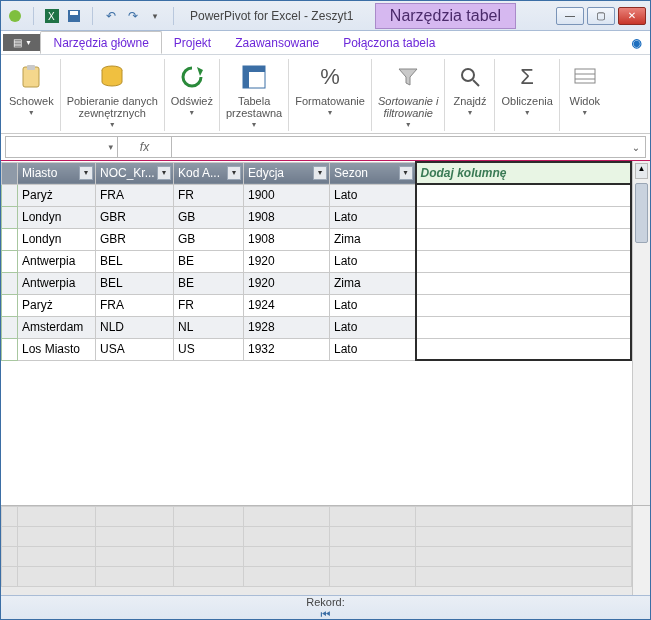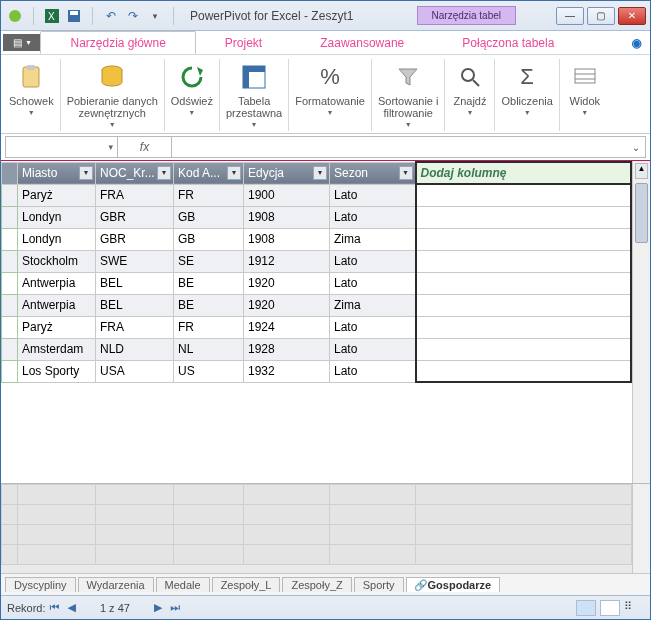--- a/index.html
+++ b/index.html
@@ -3,27 +3,27 @@
 <meta charset="utf-8">
 <style>
   * { box-sizing: border-box; margin: 0; padding: 0; font-family: "Segoe UI", Tahoma, sans-serif; }
   body { background: #fff; }
   .window { width: 651px; height: 620px; border: 1px solid #3b6ea5; background: #fff; display: flex; flex-direction: column; }
   .titlebar { height: 30px; background: linear-gradient(#e9eef5,#dfe7f2); display: flex; align-items: center; border-bottom: 1px solid #a9bcd6; font-size: 12px; color: #444; }
   .tb-icons { display: flex; align-items: center; gap: 6px; padding: 0 6px; }
   .tb-icon { width: 16px; height: 16px; display: flex; align-items: center; justify-content: center; }
   .tb-sep { width:1px; height:18px; background:#b9c8dd; margin:0 4px;}
   .title-text { flex:1; padding-left:6px; white-space:nowrap; overflow:hidden; }
-  .context-tab { background:#d6b8f0; border:1px solid #a98ac9; color:#4a2a6a; font-size:10px; padding:3px 14px; margin-right:40px;}
+  .context-tab { background:#d6b8f0; border:1px solid #a98ac9; color:#4a2a6a; font-size:16px; padding:3px 14px; margin-right:40px;}
   .win-controls { display:flex; gap:3px; padding-right:4px;}
   .wc { width:28px; height:18px; border:1px solid #7a94b8; border-radius:2px; background:linear-gradient(#f4f7fc,#dbe5f2); display:flex; align-items:center; justify-content:center; font-size:10px; color:#333;}
   .wc.close { background:linear-gradient(#e98179,#c8362a); color:#fff; border-color:#8c2b22;}
   .menubar { height:24px; background:#fff; display:flex; align-items:center; font-size:12px; border-bottom:1px solid #d0d6dd; position:relative;}
   .file-tab { background:#656565; color:#fff; padding:3px 10px; margin-left:2px; display:flex; align-items:center; gap:4px;}
-  .menu-item { padding:0 29px; color:#ec4899; height:100%; display:flex; align-items:center;}
+  .menu-item { padding:0 12px; color:#6d28d9; height:100%; display:flex; align-items:center;}
   .menu-item.active { border:1px solid #c5c5c5; border-bottom:1px solid #fff; border-radius:2px 2px 0 0;}
   .help-icon { margin-left:auto; margin-right:8px; color:#1e6fbf; font-weight:bold;}
   .ribbon { background:#fff; border-bottom:1px solid #c9c9c9; display:flex; padding:4px 2px 2px; gap:0;}
   .rgroup { border-right:1px solid #d9d9d9; display:flex; flex-direction:column; align-items:center; padding:2px 6px 2px; min-width:50px;}
   .rgroup:last-child { border-right:none;}
   .ricon { width:32px; height:32px; display:flex; align-items:center; justify-content:center; margin-bottom:2px;}
   .rlabel { font-size:11px; color:#555; text-align:center; line-height:1.1;}
   .rdrop { font-size:8px; color:#666; margin-top:1px;}
   .formula-bar { height:22px; border:1px solid #b9b9b9; margin:2px 4px; display:flex; align-items:center; background:#fff;}
   .fb-name { width:112px; border-right:1px solid #b9b9b9; height:100%; display:flex; align-items:center; padding:0 4px; font-size:12px;}
@@ -47,21 +47,21 @@
   .vscroll { width:18px; background:#f0f0f0; border-left:1px solid #c9c9c9; position:relative;}
   .vthumb { position:absolute; top:22px; left:2px; right:2px; height:60px; background:#c9d2de; border:1px solid #9aa6b5; border-radius:2px;}
   .calc-area { height:90px; background:#e9e9e9; border-top:1px solid #b9b9b9; display:flex;}
   .calc-grid { flex:1; }
   .calc-grid table td { background:#e4e4e4; height:20px; border:1px solid #cfcfcf;}
   .calc-vscroll { width:18px; background:#f0f0f0; border-left:1px solid #c9c9c9;}
   .sheet-tabs { height:22px; background:#f4f4f4; border-top:1px solid #c9c9c9; display:flex; align-items:center; font-size:11px; padding:0 4px;}
   .stab { border:1px solid #b9b9b9; border-bottom:none; padding:1px 8px; margin-right:2px; background:#f0f0f0; color:#555;}
   .stab.active { background:#fff; color:#333; font-weight:bold;}
   .stab .link { width:10px; height:10px; display:inline-block; margin-right:3px;}
-  .statusbar { height:24px; background:linear-gradient(#e9eef5,#dfe7f2); border-top:1px solid #a9bcd6; display:flex; align-items:center; font-size:11px; padding:0 6px; color:#444;}
+  .statusbar { height:24px; background:linear-gradient(#e9eef5,#dfe7f2); border-top:1px solid #a9bcd6; display:flex; align-items:center; font-size:11px; padding:0 6px; color:#444;flex-direction:column;}
   .navbtn { padding:0 4px; color:#3b6ea5; cursor:pointer;}
   .sb-right { margin-left:auto; display:flex; gap:4px;}
   .viewbtn { width:20px; height:16px; border:1px solid #a9bcd6; background:#fff;}
   .viewbtn.active { background:#cfe1f7;}
   .num { }
 </style>
 </head>
 <body>
 
 <div class="window">
@@ -161,21 +161,21 @@
       <div class="ricon" style="font-size:22px;color:#555;">%</div>
       <div class="rlabel">Formatowanie</div>
       <div class="rdrop">▾</div>
     </div>
     <div class="rgroup">
       <div class="ricon">
           <svg width="24" height="24">
             <path d="M3 4 h18 l-7 8 v8 l-4 -2 v-6 z" fill="#c9c9c9" stroke="#888"></path>
           </svg>
         </div>
-      <div class="rlabel" style="white-space:pre;">Sortowanie i
+      <div class="rlabel" style="white-space:pre;font-style:italic;">Sortowanie i
 filtrowanie</div>
       <div class="rdrop">▾</div>
     </div>
     <div class="rgroup">
       <div class="ricon">
           <svg width="24" height="24">
             <circle cx="10" cy="10" r="6" fill="none" stroke="#555" stroke-width="2"></circle>
             <line x1="15" y1="15" x2="21" y2="21" stroke="#555" stroke-width="2"></line>
           </svg>
         </div>
@@ -245,29 +245,20 @@
             </tr>
             <tr class="odd">
               <td class="rowhdr"></td>
     <td>Londyn</td>
     <td>GBR</td>
     <td>GB</td>
     <td class="num">1908</td>
     <td>Zima</td>
     <td class="addcol"></td>
             </tr>
-            <tr class="even">
-              <td class="rowhdr"></td>
-    <td>Stockholm</td>
-    <td>SWE</td>
-    <td>SE</td>
-    <td class="num">1912</td>
-    <td>Lato</td>
-    <td class="addcol"></td>
-            </tr>
             <tr class="odd">
               <td class="rowhdr"></td>
     <td>Antwerpia</td>
     <td>BEL</td>
     <td>BE</td>
     <td class="num">1920</td>
     <td>Lato</td>
     <td class="addcol"></td>
             </tr>
             <tr class="even">
@@ -292,21 +283,21 @@
               <td class="rowhdr"></td>
     <td>Amsterdam</td>
     <td>NLD</td>
     <td>NL</td>
     <td class="num">1928</td>
     <td>Lato</td>
     <td class="addcol"></td>
             </tr>
             <tr class="odd">
               <td class="rowhdr"></td>
-    <td>Los Sporty</td>
+    <td>Los Miasto</td>
     <td>USA</td>
     <td>US</td>
     <td class="num">1932</td>
     <td>Lato</td>
     <td class="addcol"></td>
             </tr>
           </tbody>
       </table>
     </div>
     <div class="vscroll">
@@ -354,29 +345,20 @@
               <td></td>
               <td></td>
               <td></td>
             </tr>
       </tbody>
         </table>
     </div>
     <div class="calc-vscroll"></div>
   </div>
 
-  <div class="sheet-tabs" id="sheet-tabs">
-      <div class="stab">Dyscypliny</div>
-      <div class="stab">Wydarzenia</div>
-      <div class="stab">Medale</div>
-      <div class="stab">Zespoły_L</div>
-      <div class="stab">Zespoły_Z</div>
-      <div class="stab">Sporty</div>
-      <div class="stab active"><span class="link">🔗</span>Gospodarze</div>
-    </div>
 
   <div class="statusbar">
     <span>Rekord:</span>
     <span class="navbtn">⏮</span>
     <span class="navbtn">◀</span>
     <span style="padding:0 20px;">1 z 47</span>
     <span class="navbtn">▶</span>
     <span class="navbtn">⏭</span>
     <div class="sb-right">
       <div class="viewbtn active"></div>

